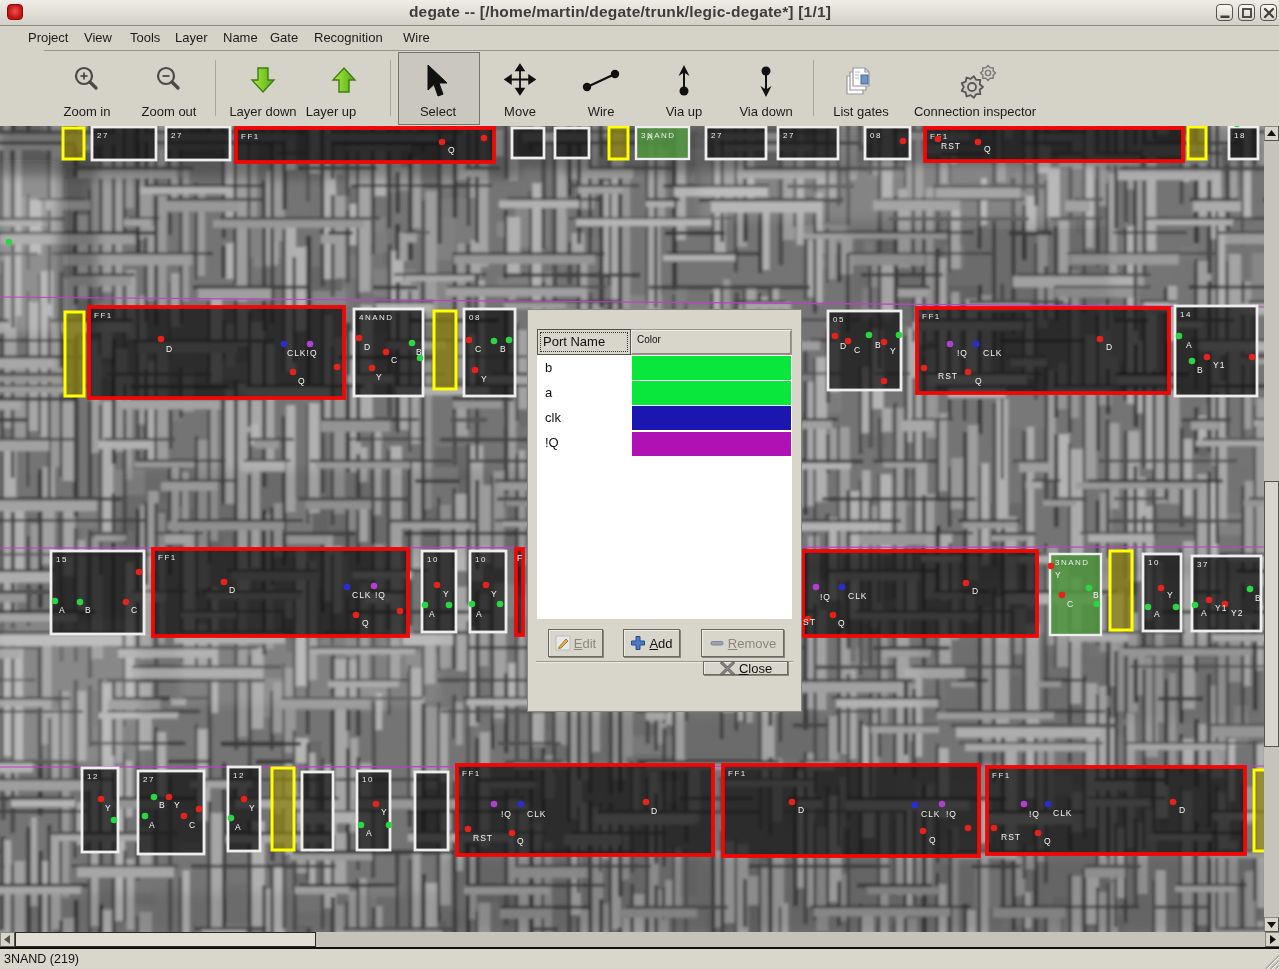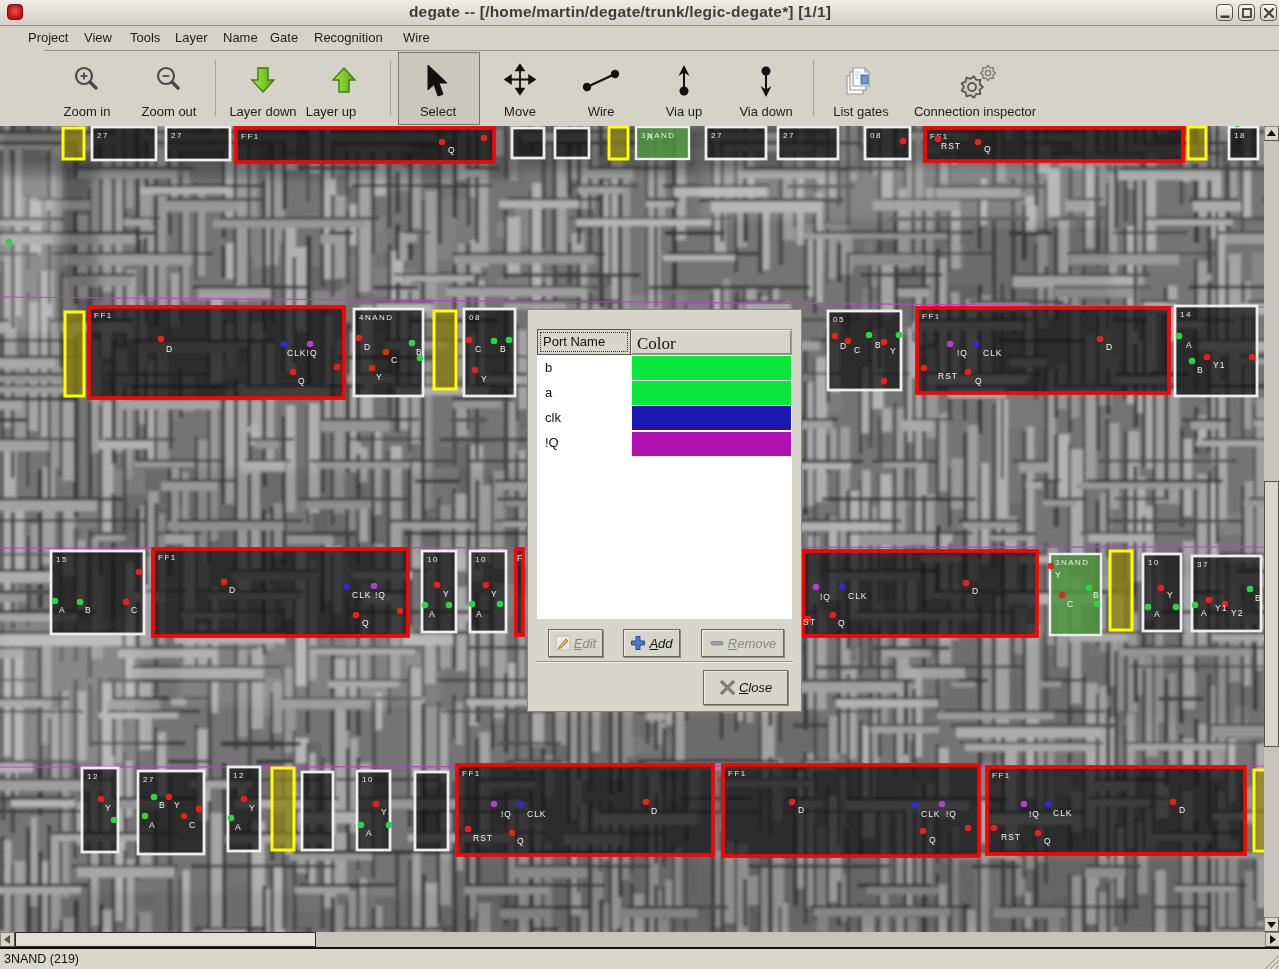--- a/index.html
+++ b/index.html
@@ -24,26 +24,26 @@
 .hthumb{position:absolute;left:15px;top:0;width:301px;height:15px;background:#e2dfd6;border:1px solid #2a2a26;}
 .statusbar{position:absolute;left:0;top:947px;width:1279px;height:22px;background:#d9d6cc;border-top:2px solid #11110f;}
 .st{position:absolute;left:4px;top:3px;font-size:12.5px;color:#111;}
 .grip{position:absolute;right:0;bottom:0;}
 .dialog{position:absolute;left:527px;top:288px;width:275px;height:424px;}
 .dtitle{position:absolute;left:0;top:0;width:275px;height:21px;border-radius:7px 7px 0 0;background:linear-gradient(#6e8ba1,#52749a 45%,#3d6084);border:1px solid #2a4560;color:#fff;font-weight:bold;font-size:14px;text-align:center;line-height:20px;letter-spacing:0.5px;}
 .dico{position:absolute;left:6px;top:3px;}
 .dbody{position:absolute;left:0;top:21px;width:275px;height:403px;background:#d8d5cb;border:1px solid #8a877e;}
 .thead{position:absolute;left:9px;top:19px;width:255px;height:26px;}
 .th1{position:absolute;left:0;top:0;width:94px;height:26px;background:#d8d5cb;border:1px solid #55534b;outline:1px dotted #333;outline-offset:-4px;font-size:13px;color:#111;padding:4px 0 0 5px;}
-.th2{position:absolute;left:94px;top:0;width:161px;height:26px;background:#d8d5cb;border:1px solid #9a978e;border-left:none;box-shadow:inset 1px 1px 0 #f0ede7, inset -1px -1px 0 #8a877e;font-size:17px;color:#111;padding:4px 0 0 6px;font-family:Liberation Serif, serif;}
+.th2{position:absolute;left:94px;top:0;width:161px;height:26px;background:#d8d5cb;border:1px solid #9a978e;border-left:none;box-shadow:inset 1px 1px 0 #f0ede7, inset -1px -1px 0 #8a877e;font-size:10px;color:#111;padding:4px 0 0 6px;}
 .tbody{position:absolute;left:9px;top:45px;width:255px;height:264px;background:#fff;}
 .drow{position:absolute;left:0;width:255px;height:25px;}
 .dname{position:absolute;left:8px;top:4px;font-size:13px;color:#111;}
 .sw{position:absolute;left:95px;top:0.5px;width:159px;height:24px;}
-.dbtn{position:absolute;height:28px;background:#d8d5cb;border:1px solid #6b695f;box-shadow:1px 1px 0 #8a877e, inset 1px 1px 0 #efece6;font-family:"Liberation Sans",sans-serif;font-size:13px;color:#111;display:flex;align-items:center;justify-content:center;gap:3px;font-style:italic;}
+.dbtn{position:absolute;height:28px;background:#d8d5cb;border:1px solid #6b695f;box-shadow:1px 1px 0 #8a877e, inset 1px 1px 0 #efece6;font-family:"Liberation Sans",sans-serif;font-size:13px;color:#111;display:flex;align-items:center;justify-content:center;gap:3px;}
 .dbtn:disabled{color:#8a887c;}
 .dbtn svg{flex:none;}
 .dsep{position:absolute;left:8px;top:351px;width:257px;height:1px;background:#9a978e;box-shadow:0 1px 0 #f0ede7;}
 </style></head>
 <body>
 
 <div class="titlebar">
  <div class="logo"></div>
  <div class="title">degate -- [/home/martin/degate/trunk/legic-degate*] [1/1]</div>
  <div class="winbtn" style="left:1216px">
@@ -2494,19 +2494,19 @@
         </svg>
         <span><u>A</u>dd</span>
       </button>
   <button class="dbtn" style="left:173px;top:319px;width:83px" disabled="">
         <svg width="16" height="16" viewBox="0 0 16 16">
           <rect x="2" y="6.5" width="12" height="3.5" rx="1.5" fill="#9aa2b4" stroke="#70788a" stroke-width="0.8"></rect>
         </svg>
         <span><u>R</u>emove</span>
       </button>
   <div class="dsep"></div>
-  <button class="dbtn" style="left:175px;top:360px;width:85px;height:35px">
+  <button class="dbtn" style="left:175px;top:351px;width:85px;height:14px">
         <svg width="17" height="17" viewBox="0 0 17 17">
           <path d="M3 1.5 L8.5 7 L14 1.5 L15.5 3 L10 8.5 L15.5 14 L14 15.5 L8.5 10 L3 15.5 L1.5 14 L7 8.5 L1.5 3 Z" fill="#8a8a8a" stroke="#555" stroke-width="1"></path>
         </svg>
         <span><u>C</u>lose</span>
       </button>
  </div>
 </div>
 </body></html>

